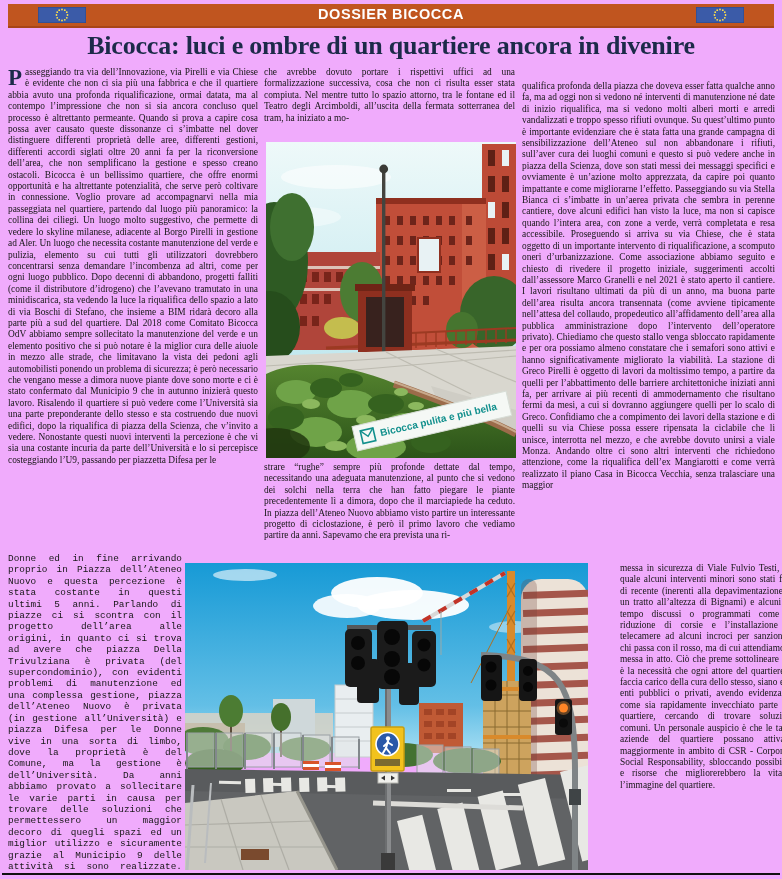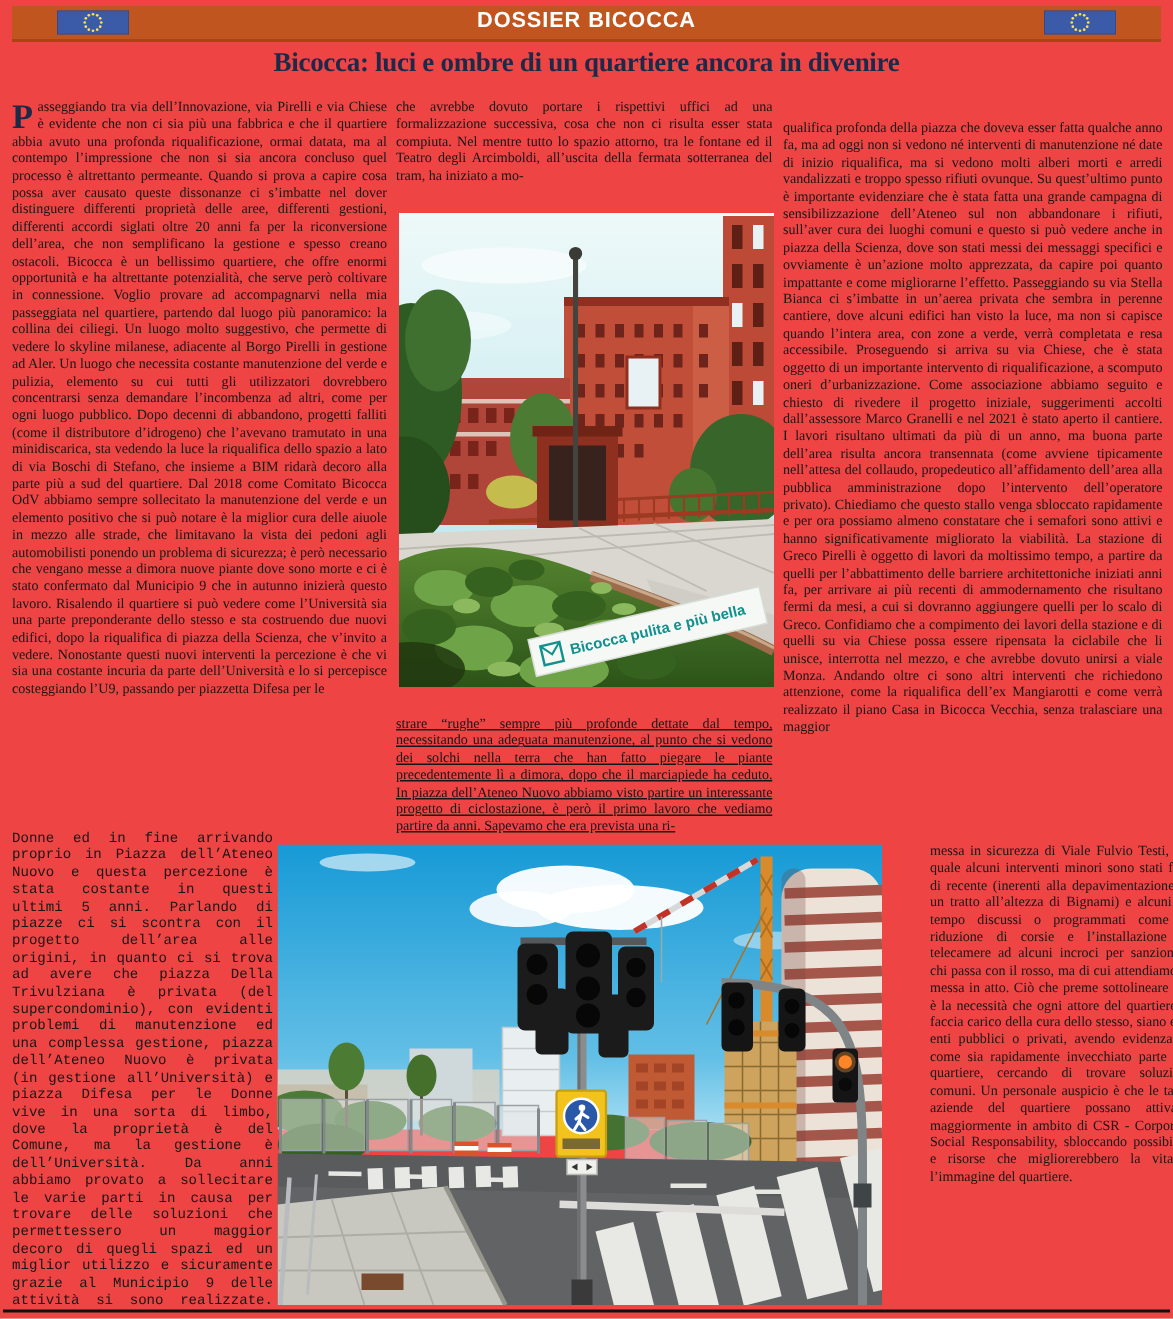--- a/index.html
+++ b/index.html
@@ -1,36 +1,36 @@
 <!DOCTYPE html>
 <html lang="it"><head>
 <meta charset="utf-8">
 <style>
   html,body{margin:0;padding:0;}
   body{background:#ffffff;}
-  #page{position:relative;width:782px;height:879px;background:#ef4444;overflow:hidden;
+  #page{position:relative;width:782px;height:879px;background:#f0abfc;overflow:hidden;
         font-family:"Liberation Serif",serif;}
   
   #banner{position:absolute;left:8px;top:4px;width:766px;height:22px;background:#c0551f;
           border-bottom:2px solid #a84517;}
   #banner .title{position:absolute;left:0;right:0;top:2px;text-align:center;color:#ffffff;
           font-family:"Liberation Sans",sans-serif;font-weight:bold;font-size:14.5px;
           letter-spacing:.6px;}
   .euflag{position:absolute;top:3px;width:48px;height:16px;}
   #flag-left{left:30px;} #flag-right{right:30px;}
   
   #headline{position:absolute;left:0;top:31px;width:782px;text-align:center;color:#1c2a49;
-          font-weight:bold;font-size:18px;letter-spacing:-.2px;}
+          font-weight:bold;font-size:26px;letter-spacing:-.2px;}
   
   .txt{position:absolute;font-size:9.4px;line-height:11.4px;text-align:justify;color:#161616;
        overflow:hidden;}
   #col1a{left:8px;top:67px;width:250px;height:486px;}
   #col1b{left:8px;top:553px;width:174px;height:318px;font-family:Liberation Mono, monospace;}
   #col2a{left:264px;top:67px;width:251px;height:74px;}
-  #col2b{left:264px;top:478px;width:251px;height:96px;text-decoration:underline;}
+  #col2b{left:264px;top:462px;width:251px;height:96px;}
   #col3a{left:522px;top:81px;width:253px;height:494px;}
   #col3b{left:620px;top:563px;width:174px;height:308px;}
   .dropcap{float:left;font-size:23px;line-height:19px;font-weight:bold;color:#1c2a49;
        padding:1px 3px 0 0;}
   .signature{font-size:9.8px;line-height:11.6px;font-weight:bold;font-style:italic;
        margin-top:2px;text-align:left;}
   
   .photo{position:absolute;display:block;}
   #photo1{left:266px;top:142px;width:250px;height:316px;}
   #photo2{left:185px;top:563px;width:403px;height:307px;}

